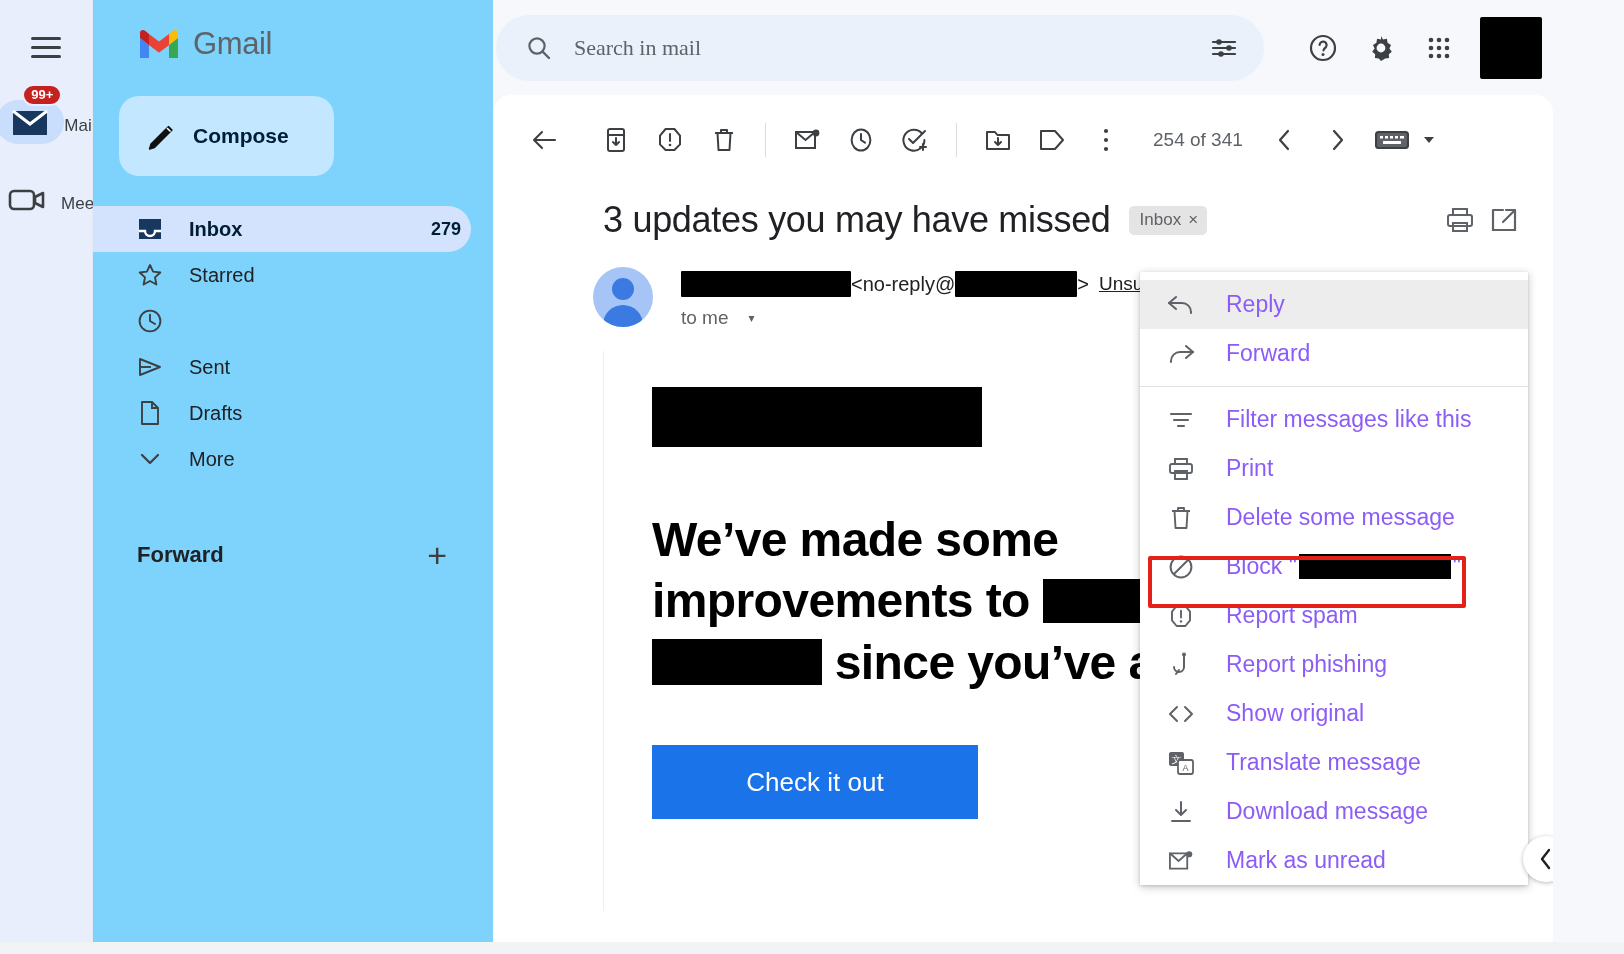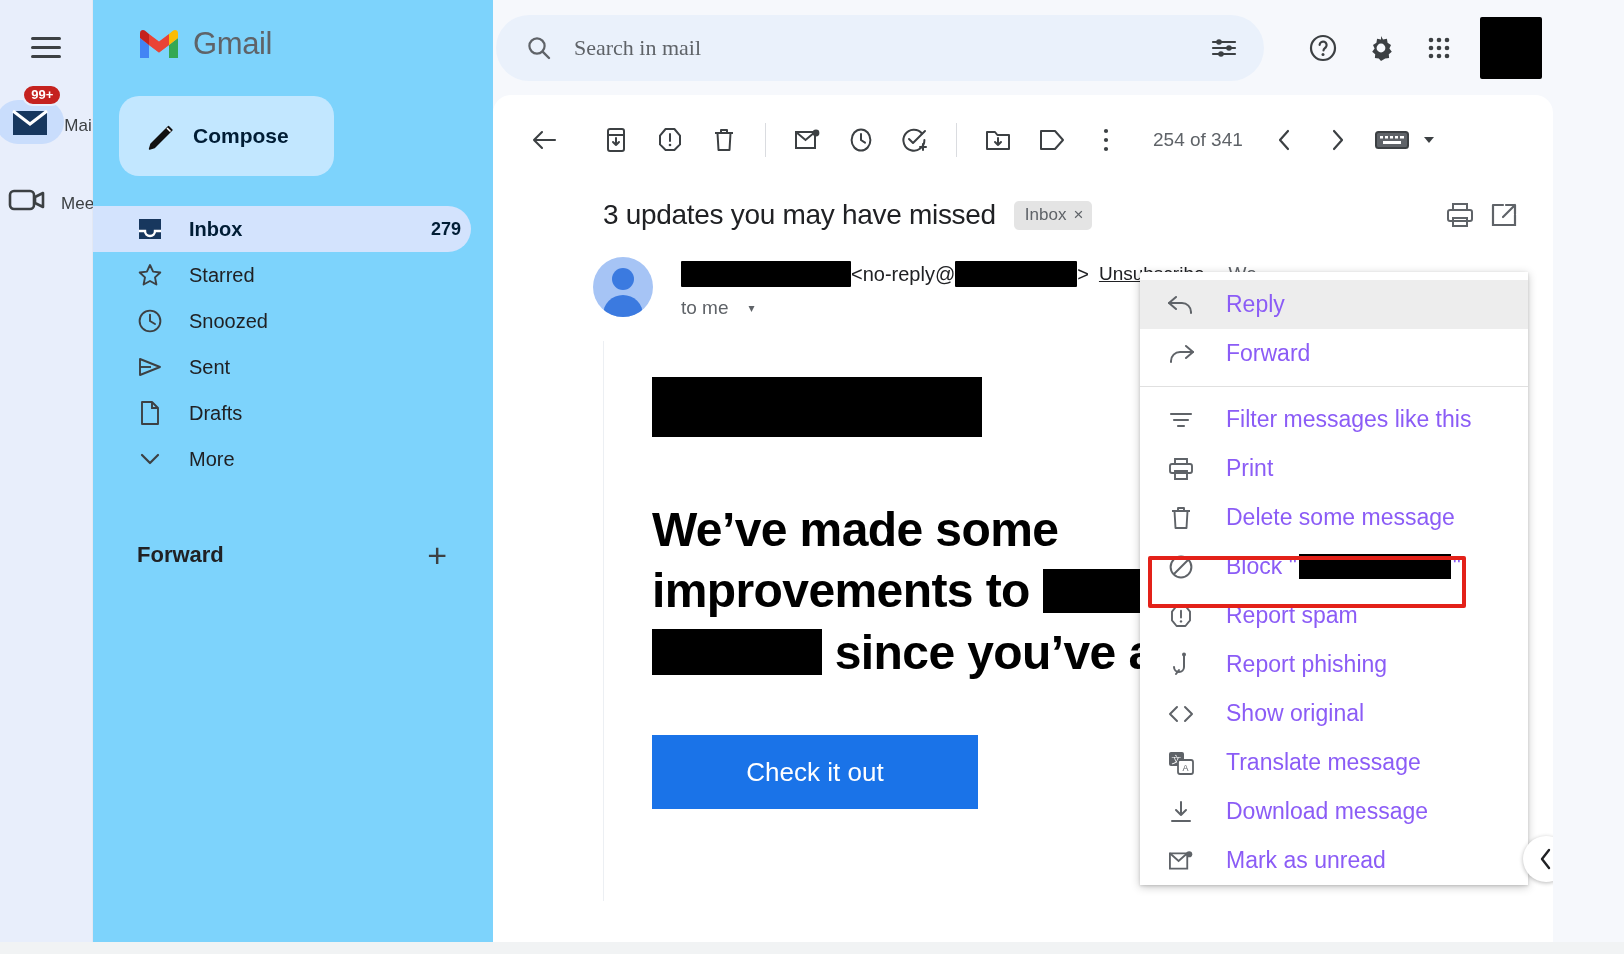--- a/index.html
+++ b/index.html
@@ -136,21 +136,21 @@
     display: flex; align-items: center; justify-content: center;
     cursor: pointer; flex: none;
   }
   .tgap { width: 18px; }
   .tdiv { width: 1px; height: 34px; background: #dadce0; margin: 0 14px; }
   .counter { font-size: 19px; color: #5f6368; margin: 0 14px 0 20px; white-space: nowrap; }
 
   .subject-row {
     display: flex; align-items: center; padding: 14px 34px 0 110px;
   }
-  .subject { font-size: 28px; color: #202124; letter-spacing: -.3px; }
+  .subject { font-size: 36px; color: #202124; letter-spacing: -.3px; }
   .chip {
     margin-left: 18px; background: #e4e4e4; color: #5f6368;
     border-radius: 5px; font-size: 17px; padding: 4px 9px 5px 11px;
     display: flex; align-items: center; gap: 7px;
   }
   .chip-x { font-size: 17px; color: #5f6368; cursor: pointer; }
   .subject-actions { margin-left: auto; display: flex; align-items: center; gap: 14px; }
 
   .sender-row { display: flex; padding: 26px 0 0 100px; }
   .avatar-circle {
@@ -323,21 +323,20 @@
       <span class="nav-label">Starred</span>
     </div>
 
     <div class="nav-item">
       <span>
         <svg width="26" height="26" viewBox="0 0 26 26">
             <circle cx="13" cy="13" r="10.4" stroke="#3c4043" stroke-width="1.9" fill="none"></circle>
             <path d="M13 6.6V13l5 3" stroke="#3c4043" stroke-width="1.9" fill="none" stroke-linecap="round"></path>
           </svg>
       </span>
-      <span class="nav-label">Snoozed</span>
     </div>
 
     <div class="nav-item">
       <span>
         <svg width="26" height="26" viewBox="0 0 26 26">
             <path d="M3 5l20 8-20 8z" stroke="#3c4043" stroke-width="1.9" fill="none" stroke-linejoin="round"></path>
             <path d="M3 13h11" stroke="#3c4043" stroke-width="1.9"></path>
           </svg>
       </span>
       <span class="nav-label">Sent</span>

